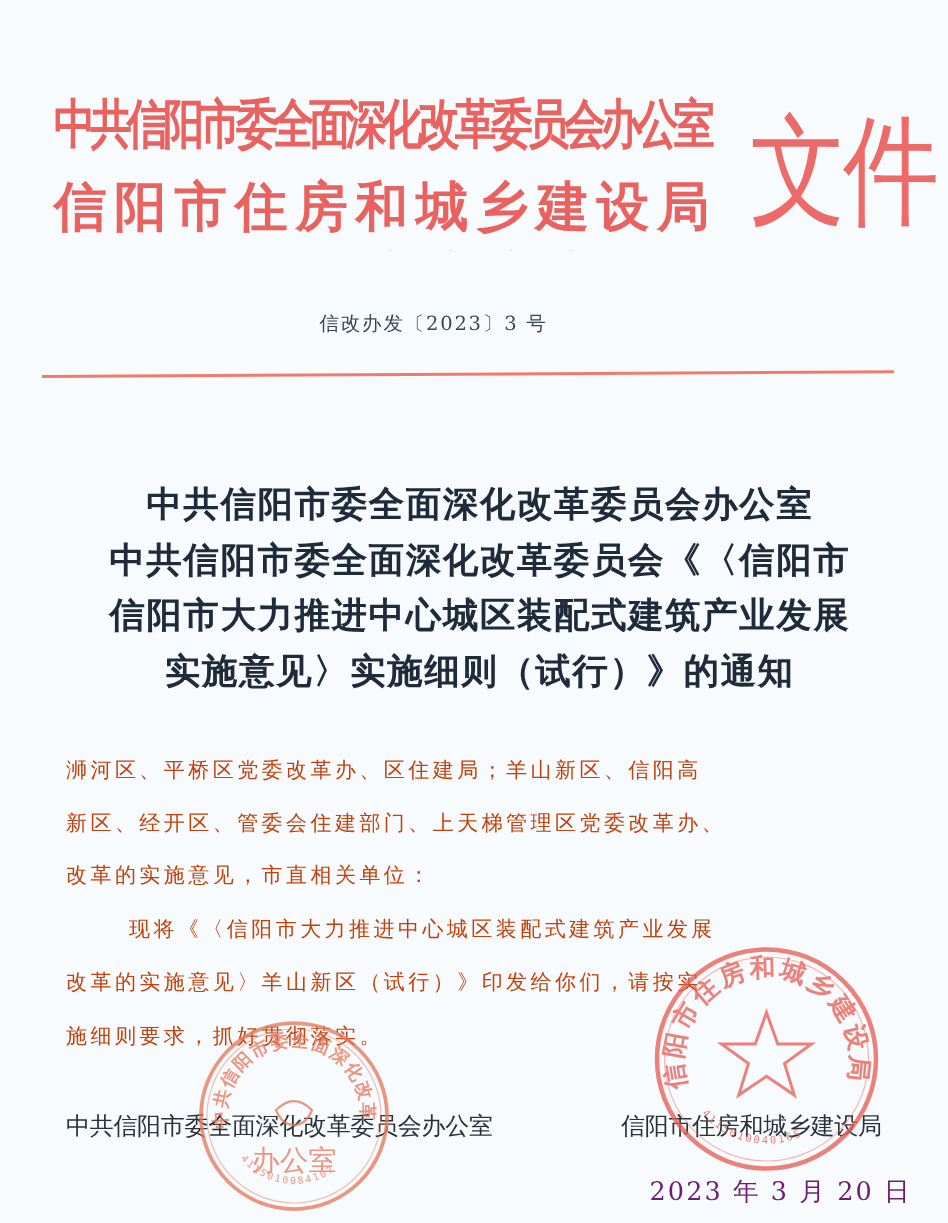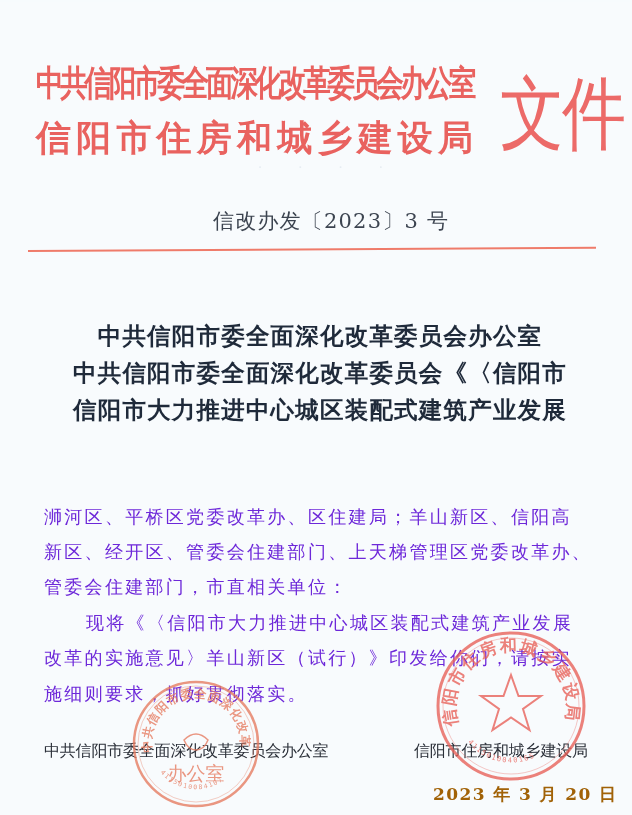--- a/index.html
+++ b/index.html
@@ -62,21 +62,21 @@
       position: absolute;
       left: 258px; top: 158px;
       font-size: 13px;
       color: #e6ecf2;
       letter-spacing: 16px;
       white-space: nowrap;
     }
     .doc-number {
       position: absolute;
       left: 213px; top: 205px;
-      font-size: 21px;
+      font-size: 13px;
       color: #3c4450;
       letter-spacing: 1.2px;
       white-space: nowrap;
       font-family: "DejaVu Serif", serif;
     }
     .red-rule {
       position: absolute;
       left: 28px; top: 248px;
       width: 568px; height: 2px;
       background: #ef7b6a;
@@ -97,22 +97,22 @@
       font-size: 23.5px;
       line-height: 37px;
       letter-spacing: 1.2px;
       white-space: nowrap;
     }
     
     .body-text {
       position: absolute;
       left: 44px;
       width: 560px;
-      color: #6d28d9;
-      font-size: 18px;
+      color: #c2410c;
+      font-size: 14px;
       font-family: "DejaVu Serif", serif;
       letter-spacing: 2.3px;
       white-space: nowrap;
     }
     .addr-1 { top: 503px; }
     .addr-2 { top: 538px; }
     .addr-3 { top: 573px; }
     .para-1 { top: 609px; left: 86px; }
     .para-2 { top: 644px; }
     .para-3 { top: 680px; }
@@ -129,24 +129,23 @@
       left: 414px; top: 739px;
       font-size: 16px;
       color: #2a2f38;
       letter-spacing: -0.2px;
       white-space: nowrap;
     }
     .sign-date {
       position: absolute;
       left: 433px; top: 781px;
       font-size: 17px;
-      color: #a16207;
+      color: #701a75;
       letter-spacing: 1.4px;
       white-space: nowrap;
-      font-weight: bold;
     }
     
     .stamp {
       position: absolute;
       pointer-events: none;
       opacity: 0.78;
     }
     .stamp-left { left: 130px; top: 676px; width: 132px; height: 132px; }
     .stamp-right { left: 434px; top: 627px; width: 154px; height: 154px; }
   </style>
@@ -162,25 +161,26 @@
     <div class="faint-text">· · · ·</div>
   </div>
 
   <div class="doc-number">信改办发〔2023〕3 号</div>
   <div class="red-rule"></div>
 
   <div class="title-block">
     <div class="title-line">中共信阳市委全面深化改革委员会办公室</div>
     <div class="title-line">中共信阳市委全面深化改革委员会《〈信阳市</div>
     <div class="title-line">信阳市大力推进中心城区装配式建筑产业发展</div>
+    <div class="title-line">实施意见〉实施细则（试行）》的通知</div>
   </div>
 
   <div class="body-text addr-1">浉河区、平桥区党委改革办、区住建局；羊山新区、信阳高</div>
   <div class="body-text addr-2">新区、经开区、管委会住建部门、上天梯管理区党委改革办、</div>
-  <div class="body-text addr-3">管委会住建部门，市直相关单位：</div>
+  <div class="body-text addr-3">改革的实施意见，市直相关单位：</div>
 
   <div class="body-text para-1">现将《〈信阳市大力推进中心城区装配式建筑产业发展</div>
   <div class="body-text para-2">改革的实施意见〉羊山新区（试行）》印发给你们，请按实</div>
   <div class="body-text para-3">施细则要求，抓好贯彻落实。</div>
 
   <div class="signer-left">中共信阳市委全面深化改革委员会办公室</div>
   <div class="signer-right">信阳市住房和城乡建设局</div>
   <div class="sign-date">2023 年 3 月 20 日</div>
 
   <svg class="stamp stamp-left" viewBox="0 0 132 132">

